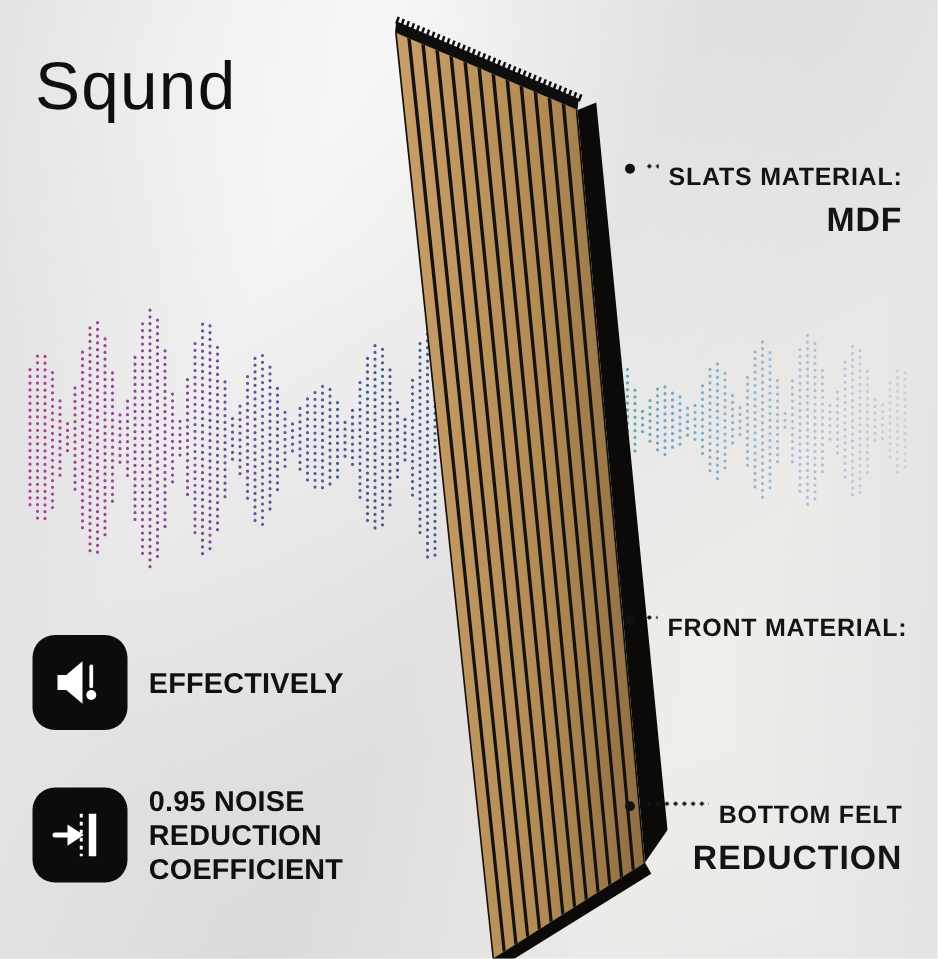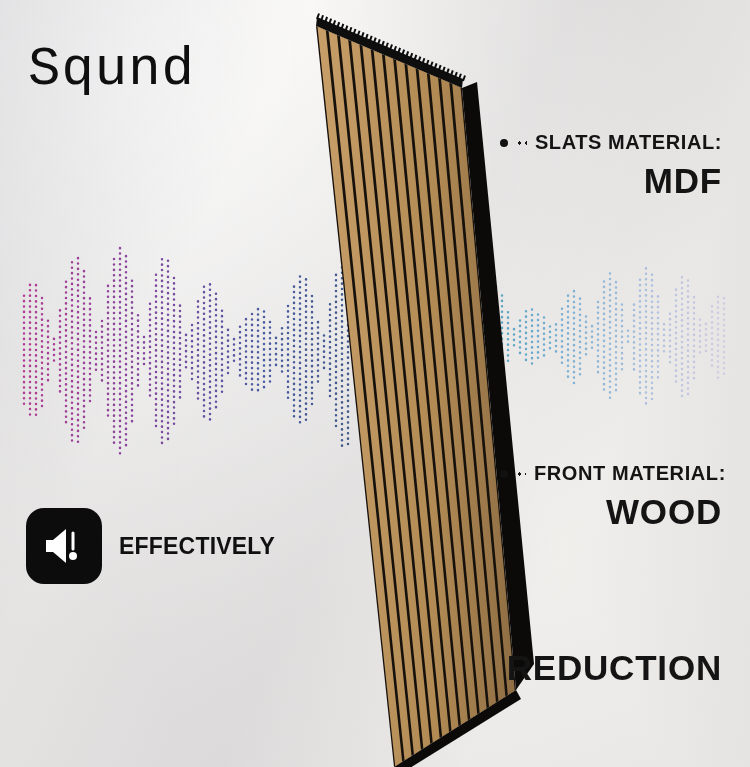--- a/index.html
+++ b/index.html
@@ -8,33 +8,33 @@
     background-color:#f1efec;
     background-image:
       linear-gradient(115deg, rgba(175,175,182,.20) 0%, rgba(255,255,255,0) 28%, rgba(168,168,176,.16) 52%, rgba(255,255,255,0) 74%, rgba(170,170,178,.14) 100%),
       linear-gradient(245deg, rgba(160,160,168,.12) 8%, rgba(255,255,255,0) 40%, rgba(160,160,170,.15) 82%),
       radial-gradient(ellipse at 18% 8%, rgba(255,255,255,.85), rgba(255,255,255,0) 60%);
     font-family:"Liberation Sans", sans-serif;
   }
   svg.scene{position:absolute;left:0;top:0;z-index:1;}
   .title{
     position:absolute;left:28px;top:40px;z-index:3;
-    font-family:Liberation Mono, monospace;
+    font-family:Liberation Sans, sans-serif;
     font-size:54px;line-height:1.1;color:#0f0f0f;letter-spacing:1px;
   }
   .callout{position:absolute;z-index:3;width:222px;color:#141414;}
-  .callout-row{display:flex;align-items:center;}
+  .callout-row{display:flex;}
   .callout-dot{width:8px;height:8px;border-radius:50%;background:#111;flex:0 0 auto;}
   .callout-leader{
     flex:1 1 auto;height:4px;margin:0 8px;min-width:10px;
     background-image:radial-gradient(circle, #161616 1.5px, rgba(0,0,0,0) 1.8px);
     background-size:7px 4px;background-repeat:repeat-x;background-position:left center;
   }
   .callout-heading{font-size:20px;font-weight:700;letter-spacing:.6px;white-space:nowrap;}
-  .callout-value{text-align:right;font-size:35px;font-weight:700;letter-spacing:.8px;margin-top:7px;}
+  .callout-value{text-align:right;font-size:27px;font-weight:700;letter-spacing:.8px;margin-top:7px;}
   .feature{position:absolute;z-index:3;display:flex;align-items:center;}
   .feature-icon{
     width:76px;height:76px;background:#0c0c0c;border-radius:18px;flex:0 0 auto;
     display:flex;align-items:center;justify-content:center;margin-right:17px;
   }
   .feature-text{color:#101010;font-size:23px;font-weight:700;line-height:1.17;letter-spacing:.2px;}
 </style>
 </head>
 <body>
 
@@ -225,41 +225,60 @@
 
   <div class="callout" style="left:500px;top:131px;">
     <div class="callout-row">
       <span class="callout-dot"></span>
       <span class="callout-leader"></span>
       <span class="callout-heading">SLATS MATERIAL:</span>
     </div>
     <div class="callout-value">MDF</div>
   </div>
 
-  <div class="callout" style="left:500px;top:462px;">
+  <div class="callout" style="left:500px;top:492px;">
     <div class="callout-row">
       <span class="callout-dot"></span>
       <span class="callout-leader"></span>
       <span class="callout-heading">FRONT MATERIAL:</span>
     </div>
-    <div class="callout-value">WOOD</div>
   </div>
 
   <div class="callout" style="left:500px;top:641px;">
+    <div class="callout-row">
+      <span class="callout-dot"></span>
+      <span class="callout-leader"></span>
+      <span class="callout-heading">BOTTOM FELT</span>
+    </div>
     <div class="callout-value">REDUCTION</div>
   </div>
 
   <div class="feature" style="left:26px;top:508px;">
     <div class="feature-icon">
       <svg width="48" height="48" viewBox="0 0 48 48">
         <rect x="6" y="18" width="8" height="12" fill="#fff"></rect>
         <polygon points="13,18 26,7 26,41 13,30" fill="#fff"></polygon>
         <line x1="33" y1="11" x2="33" y2="27" stroke="#fff" stroke-width="3" stroke-linecap="round"></line>
         <circle cx="33" cy="34" r="4" fill="#fff"></circle>
       </svg>
     </div>
     <div class="feature-text">
       <div>EFFECTIVELY</div>
     </div>
   </div>
 
+  <div class="feature" style="left:26px;top:628px;">
+    <div class="feature-icon">
+      <svg width="48" height="48" viewBox="0 0 48 48">
+        <rect x="31" y="7" width="6" height="34" fill="#fff"></rect>
+        <line x1="25" y1="7" x2="25" y2="41" stroke="#fff" stroke-width="2.4" stroke-dasharray="3 3.4"></line>
+        <line x1="4" y1="24" x2="15" y2="24" stroke="#fff" stroke-width="4" stroke-linecap="round"></line>
+        <polygon points="14,15.5 27,24 14,32.5" fill="#fff"></polygon>
+      </svg>
+    </div>
+    <div class="feature-text">
+      <div>0.95 NOISE</div>
+      <div>REDUCTION</div>
+      <div>COEFFICIENT</div>
+    </div>
+  </div>
 
 </div>
 
 </body></html>

